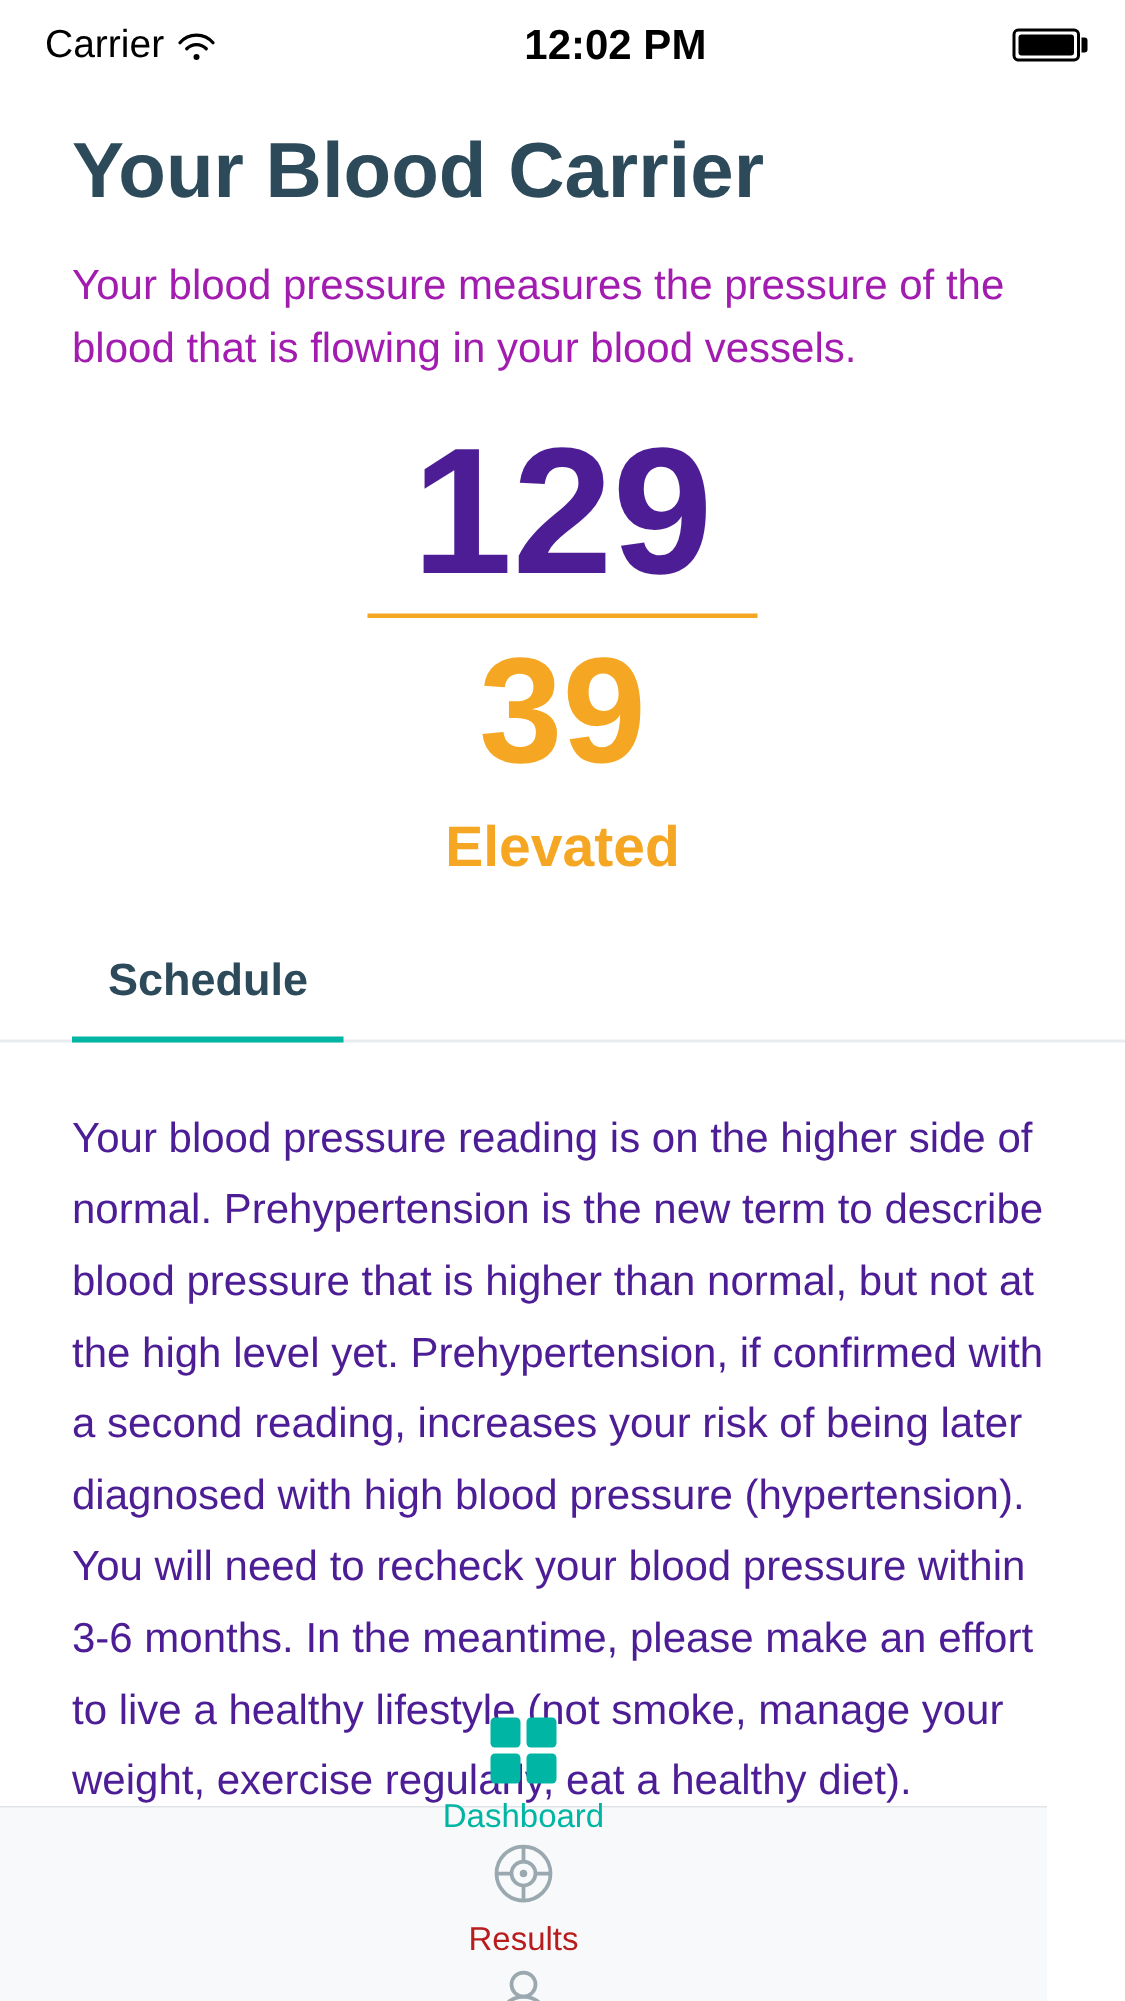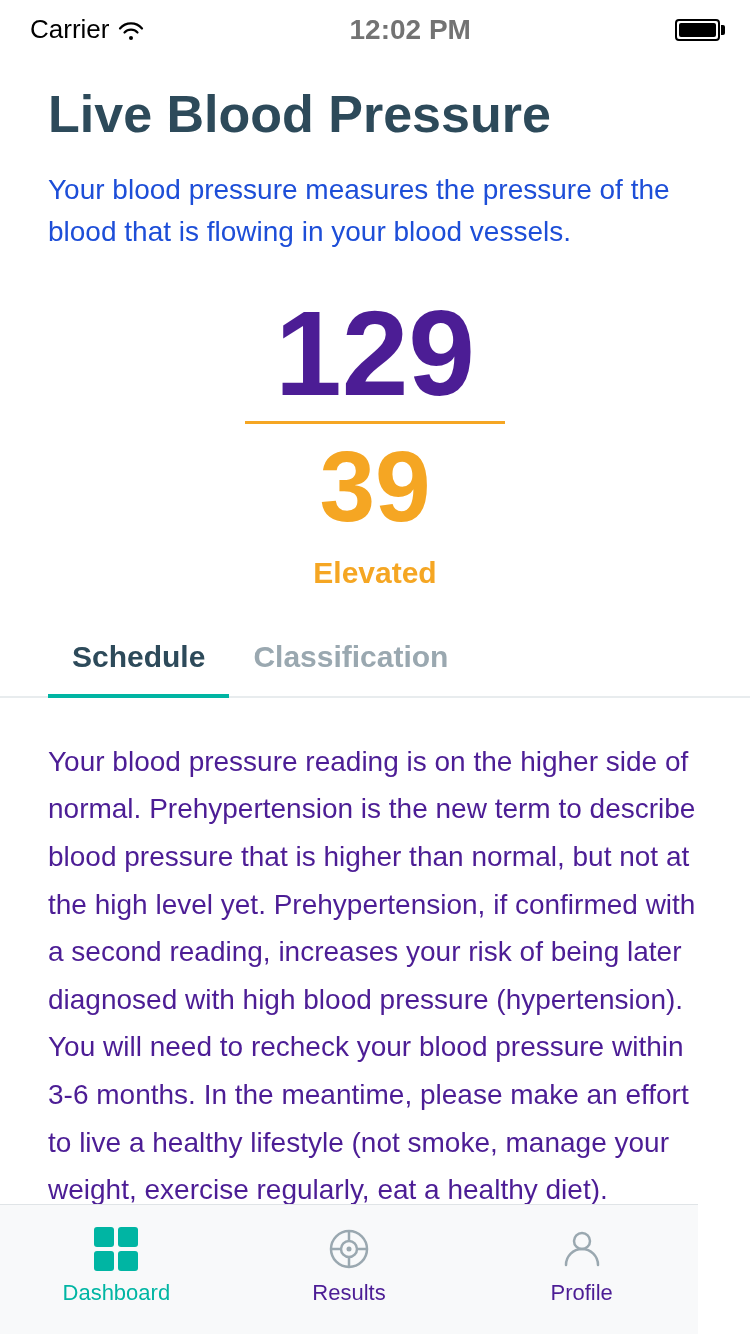--- a/index.html
+++ b/index.html
@@ -38,21 +38,21 @@
 
     .wifi-icon {
       display: inline-block;
       width: 28px;
       height: 20px;
     }
 
     .status-time {
       font-size: 28px;
       font-weight: 600;
-      color: #737373;
+      color: #000000;
     }
 
     .battery-icon {
       width: 45px;
       height: 22px;
       border: 2px solid #000;
       border-radius: 4px;
       position: relative;
       display: flex;
       align-items: center;
@@ -86,23 +86,23 @@
     .page-title {
       font-size: 52px;
       font-weight: 800;
       color: #2d4a5a;
       line-height: 1.15;
       margin-bottom: 24px;
     }
 
     .page-description {
       font-size: 28px;
-      color: #1d4ed8;
+      color: #a21caf;
       line-height: 1.5;
-      margin-bottom: 40px;
+      margin-bottom: 28px;
     }
 
     
     .bp-display {
       text-align: center;
       margin-bottom: 30px;
     }
 
     .bp-systolic {
       font-size: 120px;
@@ -121,21 +121,21 @@
 
     .bp-diastolic {
       font-size: 100px;
       font-weight: 700;
       color: #f5a623;
       line-height: 1;
       display: block;
     }
 
     .bp-status {
-      font-size: 30px;
+      font-size: 38px;
       font-weight: 600;
       color: #f5a623;
       margin-top: 20px;
       display: block;
     }
 
     
     .tabs {
       display: flex;
       border-bottom: 2px solid #e8ecee;
@@ -173,22 +173,23 @@
     .bottom-nav {
       position: fixed;
       bottom: 0;
       left: 0;
       width: 698px;
       height: 130px;
       background: #f8f9fa;
       border-top: 1px solid #e0e4e7;
       display: flex;
       align-items: center;
-      justify-content: space-between;
+      justify-content: center;
       padding: 10px 0 20px;
+      flex-direction: column;
     }
 
     .nav-item {
       display: flex;
       flex-direction: column;
       align-items: center;
       gap: 6px;
       cursor: pointer;
       flex: 1;
     }
@@ -196,21 +197,21 @@
     .nav-icon {
       width: 50px;
       height: 50px;
       display: flex;
       align-items: center;
       justify-content: center;
     }
 
     .nav-label {
       font-size: 22px;
-      color: #4c1d95;
+      color: #b91c1c;
       font-weight: 500;
     }
 
     .nav-item.active .nav-label {
       color: #00b5a3;
     }
 
     
     .dashboard-grid {
       display: grid;
@@ -261,37 +262,34 @@
       <path d="M3 8.5a14.5 14.5 0 0 1 22 0" stroke="#000" stroke-width="2.2" fill="none" stroke-linecap="round"></path>
     </svg>
   </div>
   <div class="status-time">12:02 PM</div>
   <div class="battery-icon">
     <div class="battery-fill"></div>
   </div>
 </div>
 
 <div class="main-content">
-  <h1 class="page-title">Live Blood Pressure</h1>
+  <h1 class="page-title">Your Blood Carrier</h1>
   <p class="page-description">Your blood pressure measures the pressure of the blood that is flowing in your blood vessels.</p>
 
   <div class="bp-display">
     <span class="bp-systolic">129</span>
     <div class="bp-divider"></div>
     <span class="bp-diastolic">39</span>
     <span class="bp-status">Elevated</span>
   </div>
 </div>
 
 <div class="tabs">
   <div class="tab active">
     <span>Schedule</span>
-  </div>
-  <div class="tab">
-    <span>Classification</span>
   </div>
 </div>
 
 <div class="tab-content">
   <p class="summary-text">Your blood pressure reading is on the higher side of normal. Prehypertension is the new term to describe blood pressure that is higher than normal, but not at the high level yet. Prehypertension, if confirmed with a second reading, increases your risk of being later diagnosed with high blood pressure (hypertension). You will need to recheck your blood pressure within 3-6 months. In the meantime, please make an effort to live a healthy lifestyle (not smoke, manage your weight, exercise regularly, eat a healthy diet).</p>
 </div>
 
 <nav class="bottom-nav">
 
   <div class="nav-item active">

